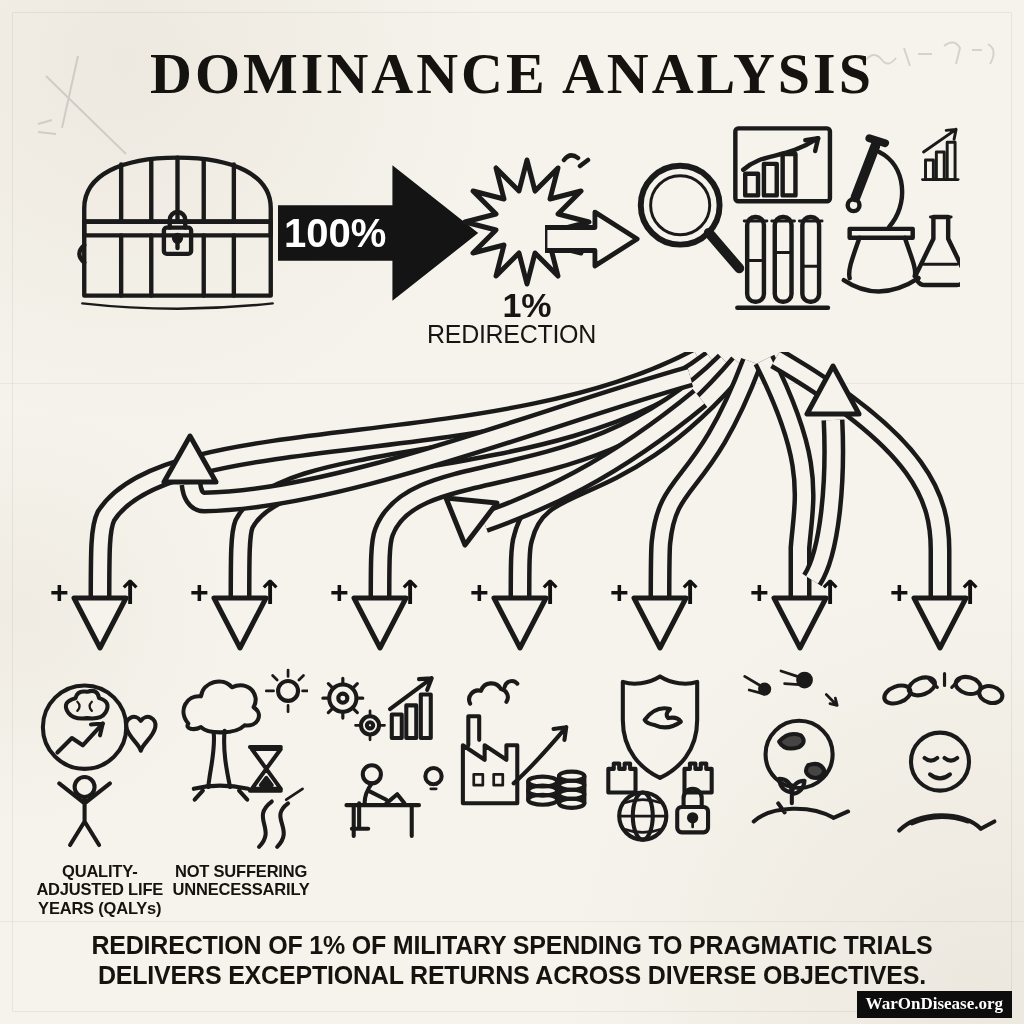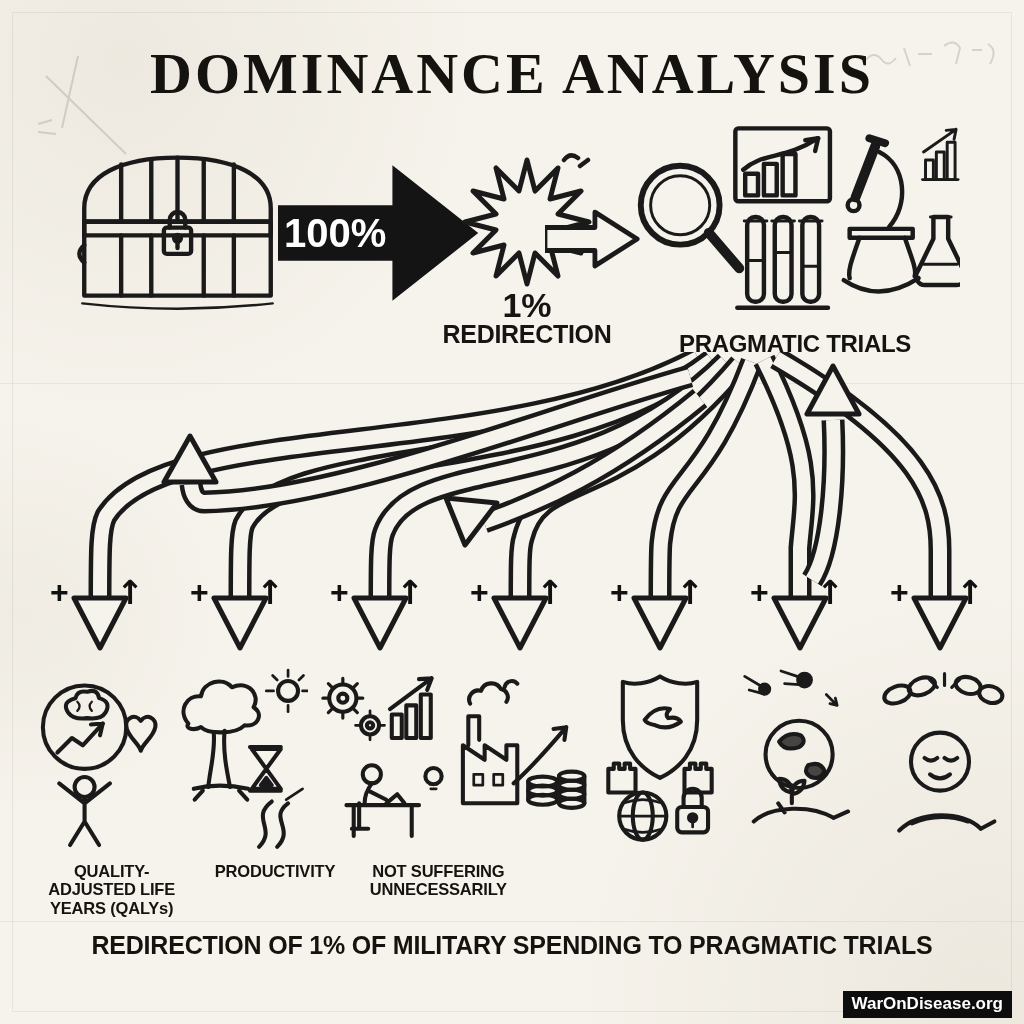--- a/index.html
+++ b/index.html
@@ -16,41 +16,41 @@
   .abs{position:absolute;}
   .frame{position:absolute;inset:12px;border:1px solid rgba(0,0,0,0.06);pointer-events:none;}
   .hairline{position:absolute;left:0;width:100%;height:1px;background:rgba(0,0,0,0.05);}
   .title{
     top:40px;left:0;width:100%;text-align:center;
     font-family:"Liberation Serif","DejaVu Serif",serif;
     font-size:58px;font-weight:700;letter-spacing:3px;color:#15130f;
   }
   .toplabel{font-weight:700;font-size:24px;text-align:center;letter-spacing:-0.3px;color:#15130f;}
   .redir-value{font-weight:700;font-size:34px;text-align:center;}
-  .redir-label{font-weight:700;font-size:25px;text-align:center;letter-spacing:-0.3px;}
+  .redir-label{font-weight:400;font-size:25px;letter-spacing:-0.3px;}
   svg{display:block;}
   .ink{fill:none;stroke:#1a1a1a;stroke-width:4.5;stroke-linecap:round;stroke-linejoin:round;}
   .rb{stroke:#1a1a1a;stroke-width:23px;fill:none;}
   .rw{stroke:#f6f3ec;stroke-width:14px;fill:none;}
   .head{fill:#f6f3ec;stroke:#1a1a1a;stroke-width:5px;stroke-linejoin:round;}
   .markers{top:570px;left:30px;width:980px;display:grid;grid-template-columns:repeat(7,1fr);z-index:5;}
   .marker-cell{display:flex;justify-content:space-between;align-items:center;padding:0 26px 0 20px;height:44px;}
   .plus{font-size:32px;font-weight:700;color:#111;}
   .up{font-size:33px;font-weight:700;color:#111;font-family:"DejaVu Sans",sans-serif;}
   .icons-row{top:650px;left:30px;width:980px;display:grid;grid-template-columns:repeat(7,1fr);z-index:4;}
   .icon-cell{display:flex;justify-content:center;align-items:flex-end;height:208px;}
-  .labels-row{top:862px;left:30px;width:980px;display:grid;grid-template-columns:repeat(6,1fr);}
+  .labels-row{top:862px;left:30px;width:980px;display:grid;grid-template-columns:repeat(7,1fr);}
   .outcome-label{
     text-align:center;font-weight:700;font-size:16.5px;line-height:1.12;
     letter-spacing:-0.2px;padding:0 3px;color:#15130f;
   }
   .caption{top:930px;left:0;width:100%;text-align:center;font-weight:700;font-size:25px;line-height:1.2;letter-spacing:-0.2px;color:#15130f;}
   .watermark{
     right:12px;bottom:6px;background:#0d0d0d;color:#fff;
-    font-family:Liberation Sans, sans-serif;
+    font-family:Liberation Serif, serif;
     font-size:17px;font-weight:700;padding:3px 9px 4px;z-index:9;
   }
   .pencil{opacity:0.20;}
 </style>
 </head>
 <body>
 
 <div id="poster">
 
   <div class="frame"></div>
@@ -149,21 +149,20 @@
         <rect x="327" y="20" width="8" height="38" stroke-width="3"></rect>
         <path d="M303,30 L336,7 M336,7 l-10,1 M336,7 l-2,10" stroke-width="3"></path>
       </g>
       <g>
         <path d="M313,96 h15 v22 l16,33 a9,9 0 0 1 -8,14 h-31 a9,9 0 0 1 -8,-14 l16,-33 z"></path>
         <path d="M310,96 h21" stroke-width="3"></path>
         <path d="M303,144 h34" stroke-width="3"></path>
       </g>
     </g>
   </svg>
-  <div class="abs toplabel" style="left:640px;top:330px;width:310px">PRAGMATIC TRIALS</div>
 
   <svg class="abs" style="left:0;top:352px" width="1024" height="310" viewBox="0 0 1024 310">
     <g stroke-linecap="butt">
       <path class="rb" d="M698,6 C500,112 168,66 106,164 C100,176 100,198 100,252"></path>
       <path class="rw" d="M698,6 C500,112 168,66 106,164 C100,176 100,198 100,252"></path>
       <path class="rb" d="M712,8 C556,128 286,90 244,172 C240,182 240,204 240,252"></path>
       <path class="rw" d="M712,8 C556,128 286,90 244,172 C240,182 240,204 240,252"></path>
       <path class="rb" d="M726,10 C586,150 414,100 384,180 C380,190 380,210 380,252"></path>
       <path class="rw" d="M726,10 C586,150 414,100 384,180 C380,190 380,210 380,252"></path>
       <path class="rb" d="M690,24 C540,66 340,148 204,150 C196,150 192,142 191,132"></path>
@@ -351,23 +350,23 @@
           <path d="M58,100 q7,6 14,0 M80,100 q7,6 14,0"></path>
           <path d="M64,118 q11,9 22,0"></path>
           <path d="M30,180 C52,158 100,158 120,178 M120,178 l15,-8 M44,172 q30,-13 62,-2"></path>
         </g>
       </svg>
     </div>
   </div>
 
   <div class="abs labels-row">
     <div class="outcome-label">QUALITY-ADJUSTED LIFE YEARS (QALYs)</div>
-    <div class="outcome-label">PRODUCTIVITY</div>
     <div class="outcome-label">NOT SUFFERING UNNECESSARILY</div>
   </div>
 
   <div class="abs caption">
     <div>REDIRECTION OF 1% OF MILITARY SPENDING TO PRAGMATIC TRIALS</div>
+    <div>DELIVERS EXCEPTIONAL RETURNS ACROSS DIVERSE OBJECTIVES.</div>
   </div>
 
   <div class="abs watermark">WarOnDisease.org</div>
 
 </div>
 
 </body></html>

